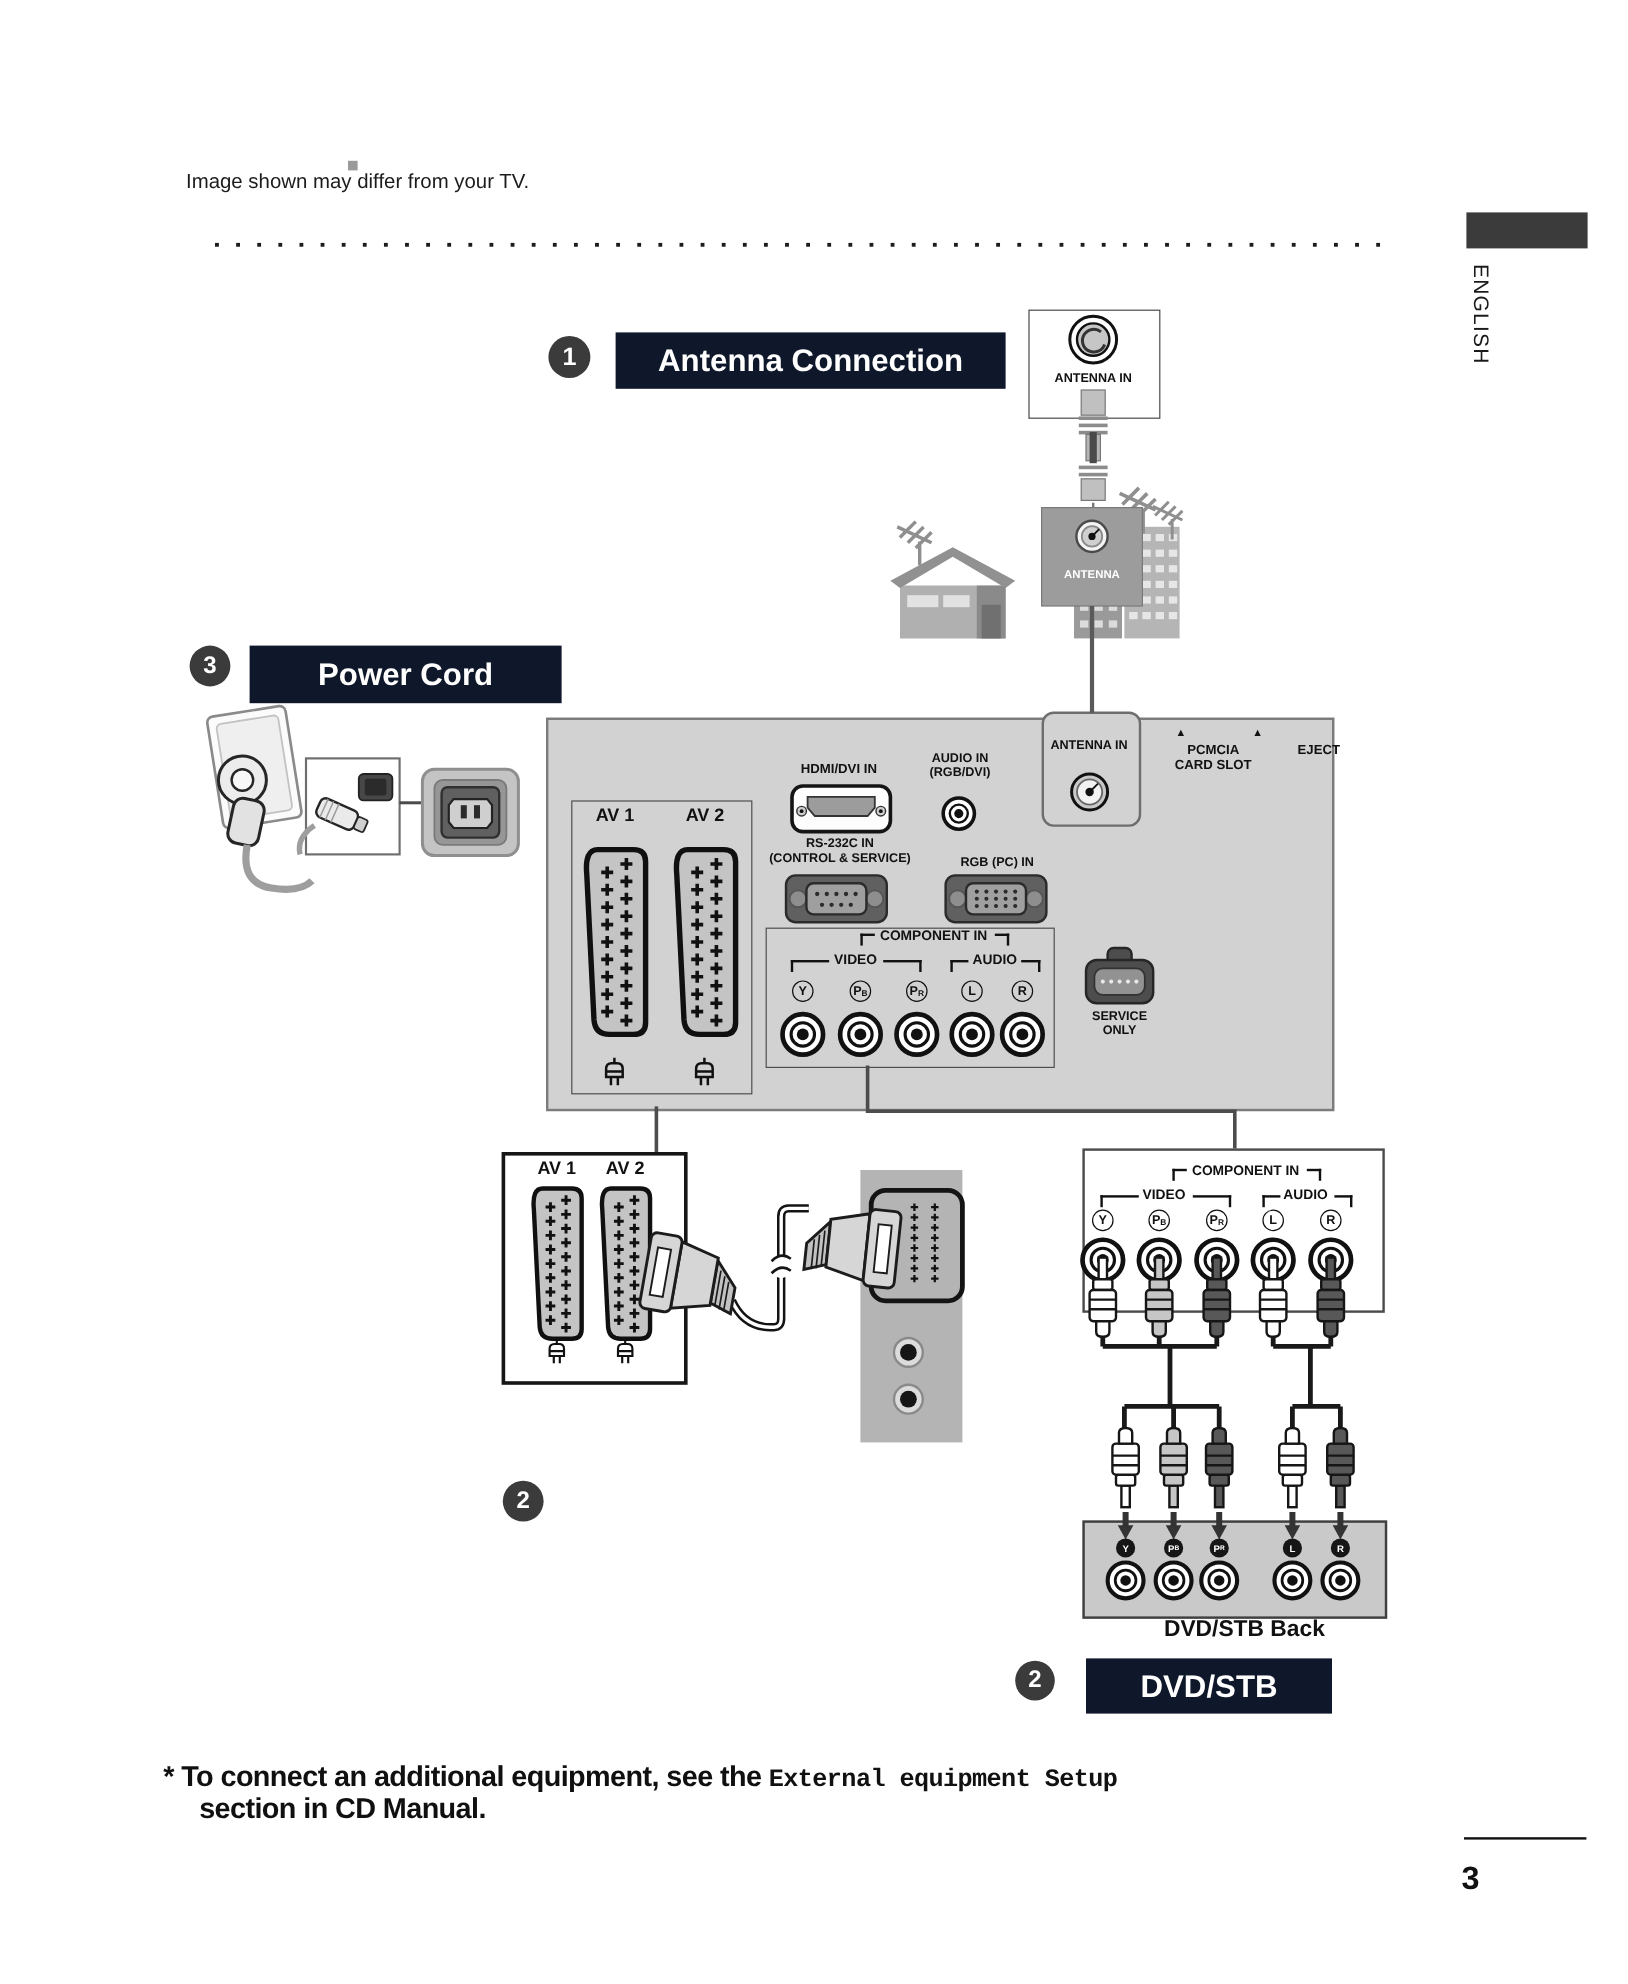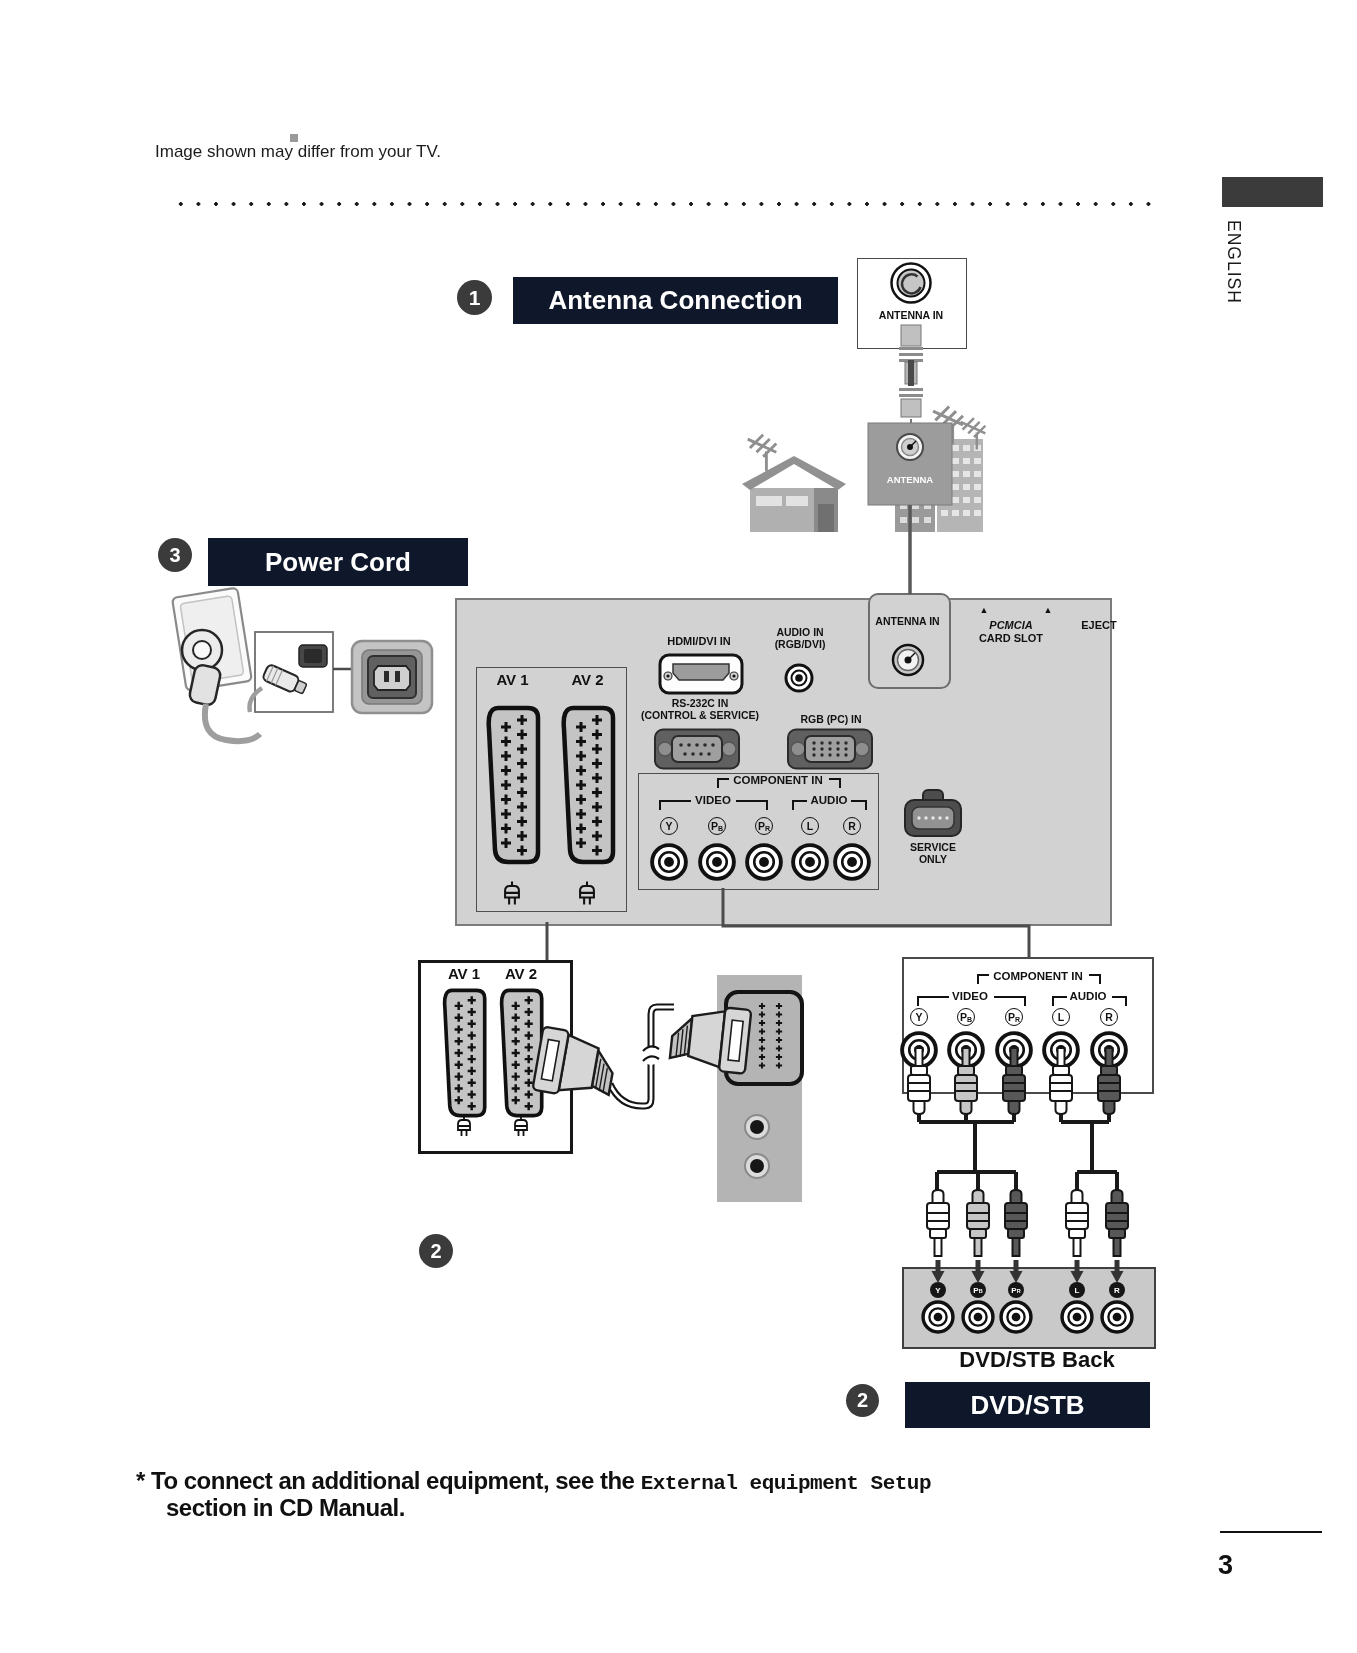--- a/index.html
+++ b/index.html
@@ -410,21 +410,21 @@
     <span>(RGB/DVI)</span>
   </div>
   <div class="abs z3 lbl" style="left:626px;top:697px;width:148px;font-size:10.5px;">
     <span>RS-232C IN</span><br>
     <span>(CONTROL &amp; SERVICE)</span>
   </div>
   <div class="abs z3 lbl" style="left:792px;top:713px;width:78px;font-size:10.5px;">RGB (PC) IN</div>
   <div class="abs z3 lbl" style="left:868px;top:615px;width:79px;font-size:10.5px;">ANTENNA IN</div>
   <div class="abs z3 lbl" style="left:978px;top:605px;width:12px;font-size:9px;">▲</div>
   <div class="abs z3 lbl" style="left:1042px;top:605px;width:12px;font-size:9px;">▲</div>
-  <div class="abs z3 lbl" style="left:972px;top:619px;width:78px;font-size:11px;font-style:italic;">PCMCIA</div>
+  <div class="abs z3 lbl" style="left:972px;top:619px;width:78px;font-size:11px;">PCMCIA</div>
   <div class="abs z3 lbl" style="left:972px;top:632px;width:78px;font-size:11px;">CARD SLOT</div>
   <div class="abs z3 lbl" style="left:1070px;top:619px;width:58px;font-size:11px;">EJECT</div>
 
   <div class="abs z3 corner-l" style="left:717px;top:778px;width:10px;height:8px;"></div>
   <div class="abs z3 corner-r" style="left:829px;top:778px;width:10px;height:8px;"></div>
   <div class="abs z3 lbl" style="left:727px;top:774px;width:102px;font-size:11.5px;">COMPONENT IN</div>
   <div class="abs z3 corner-l" style="left:659px;top:800px;width:30px;height:8px;"></div>
   <div class="abs z3 corner-r" style="left:736px;top:800px;width:30px;height:8px;"></div>
   <div class="abs z3 lbl" style="left:690px;top:794px;width:46px;font-size:11.5px;">VIDEO</div>
   <div class="abs z3 corner-l" style="left:792px;top:800px;width:13px;height:8px;"></div>
@@ -505,24 +505,24 @@
       <span class="sub">R</span>
     </div>
   <div class="abs z3 bjack" style="left:1069px;top:1282px;">
       <span>L</span>
       <span class="sub"></span>
     </div>
   <div class="abs z3 bjack" style="left:1109px;top:1282px;">
       <span>R</span>
       <span class="sub"></span>
     </div>
-  <div class="abs z3 lbl" style="left:947px;top:1347px;width:180px;font-size:22px;">DVD/STB Back</div>
+  <div class="abs z3 lbl" style="left:947px;top:1347px;width:180px;font-size:19px;">DVD/STB Back</div>
 
   <div class="abs z3 badge" style="left:846px;top:1384px;width:33px;height:33px;font-size:20px;">2</div>
-  <div class="abs z3 hdr" style="left:905px;top:1382px;width:245px;height:46px;font-size:26px;">DVD/STB</div>
+  <div class="abs z3 hdr" style="left:905px;top:1382px;width:205px;height:46px;font-size:26px;">DVD/STB</div>
 
   <div class="abs z3" style="left:136px;top:1468px;width:1010px;">
     <span class="fn-main">* To connect an additional equipment, see the </span><span class="fn-hl">External equipment Setup</span>
     <div class="fn-main" style="margin-left:30px;">section in CD Manual.</div>
   </div>
 
   <div class="abs z3" style="left:1220px;top:1531px;width:102px;border-top:2.5px solid #111;"></div>
   <div class="abs z3 lbl" style="left:1218px;top:1550px;width:30px;font-size:27px;text-align:left;">3</div>
 
 </div>

